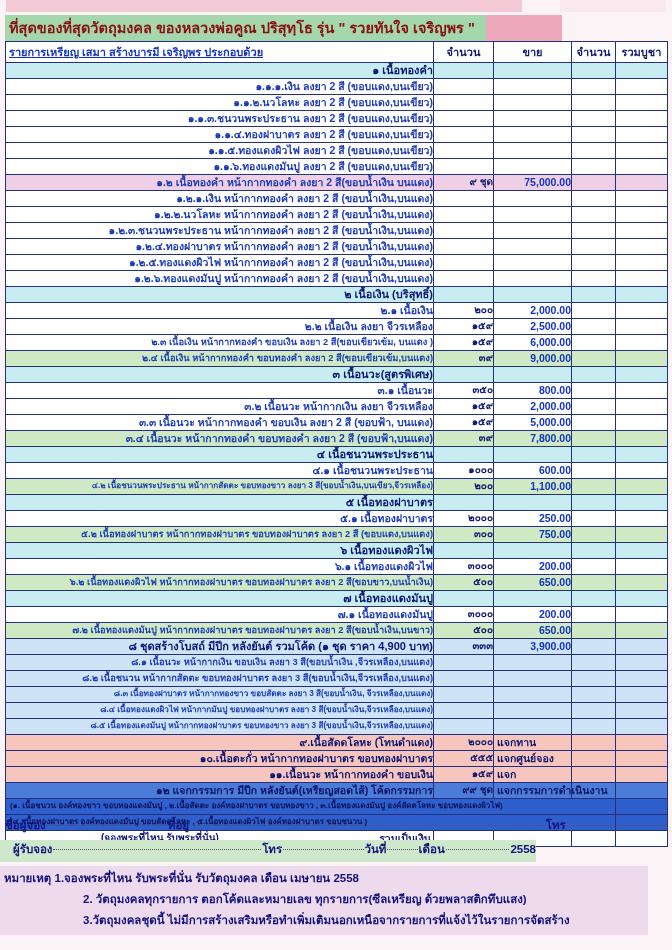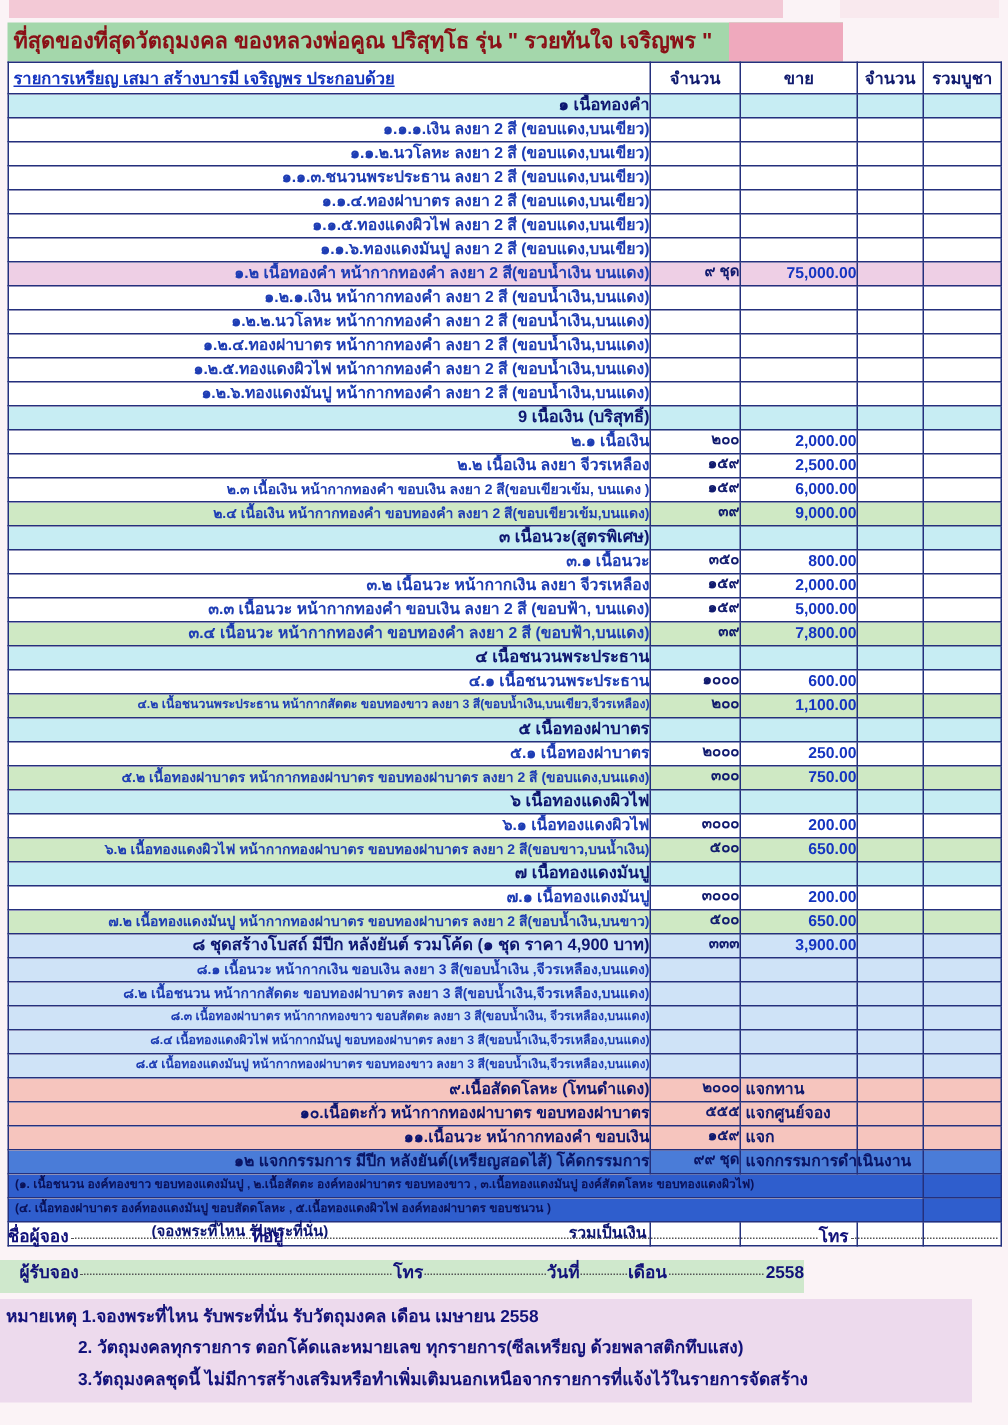--- a/index.html
+++ b/index.html
@@ -50,21 +50,21 @@
   .sumflex .right{color:#0d1670;font-size:10.5px;padding-right:2px;}
   .form-line{position:absolute;left:5px;width:661px;height:22px;display:flex;align-items:center;
     color:#12127a;font-weight:bold;font-size:11.5px;padding-bottom:2px;box-sizing:border-box;}
   .form-line1{top:816px;}
   .form-line2{top:840px;background:#cfe8cc;left:0;width:536px;padding-left:13px;}
   .form-line .lbl{white-space:nowrap;line-height:1;}
   .form-line .dots{border-bottom:1.6px dotted #555;height:1px;margin:0 1px 3px 1px;}
   .notes{position:absolute;left:0;top:866px;width:648px;background:#eddaed;padding:2px 0 4px 0;}
   .notes .note-line{color:#12127a;font-weight:bold;font-size:11.5px;line-height:21px;white-space:nowrap;}
   .notes .n0{padding-left:4px;}
-  .notes .n1,.notes .n2{padding-left:52px;}
+  .notes .n1,.notes .n2{padding-left:83px;}
 </style>
 </head>
 <body>
 
 <div class="page">
 
   <div class="top-strip"></div>
   <div class="top-strip-right"></div>
 
   <div class="title-bar">
@@ -154,20 +154,27 @@
           <td></td>
         </tr>
         <tr class="sub">
           <td class="name ind2">๑.๒.๒.นวโลหะ  หน้ากากทองคำ  ลงยา 2 สี (ขอบน้ำเงิน,บนแดง)</td>
           <td class="qty"></td>
           <td class="price"></td>
           <td></td>
           <td></td>
         </tr>
         <tr class="sub">
+          <td class="name ind2">๑.๒.๓.ชนวนพระประธาน  หน้ากากทองคำ ลงยา 2 สี (ขอบน้ำเงิน,บนแดง)</td>
+          <td class="qty"></td>
+          <td class="price"></td>
+          <td></td>
+          <td></td>
+        </tr>
+        <tr class="sub">
           <td class="name ind2">๑.๒.๔.ทองฝาบาตร  หน้ากากทองคำ ลงยา 2 สี (ขอบน้ำเงิน,บนแดง)</td>
           <td class="qty"></td>
           <td class="price"></td>
           <td></td>
           <td></td>
         </tr>
         <tr class="sub">
           <td class="name ind2">๑.๒.๕.ทองแดงผิวไฟ  หน้ากากทองคำ ลงยา 2 สี (ขอบน้ำเงิน,บนแดง)</td>
           <td class="qty"></td>
           <td class="price"></td>
@@ -175,21 +182,21 @@
           <td></td>
         </tr>
         <tr class="sub">
           <td class="name ind2">๑.๒.๖.ทองแดงมันปู  หน้ากากทองคำ ลงยา 2 สี (ขอบน้ำเงิน,บนแดง)</td>
           <td class="qty"></td>
           <td class="price"></td>
           <td></td>
           <td></td>
         </tr>
         <tr class="sec">
-          <td class="name ind0">9 เนื้อเงิน (บริสุทธิ์)</td>
+          <td class="name ind0">๒ เนื้อเงิน (บริสุทธิ์)</td>
           <td class="qty"></td>
           <td class="price"></td>
           <td></td>
           <td></td>
         </tr>
         <tr class="it">
           <td class="name ind1">๒.๑  เนื้อเงิน</td>
           <td class="qty">๒๐๐</td>
           <td class="price">2,000.00</td>
           <td></td>

